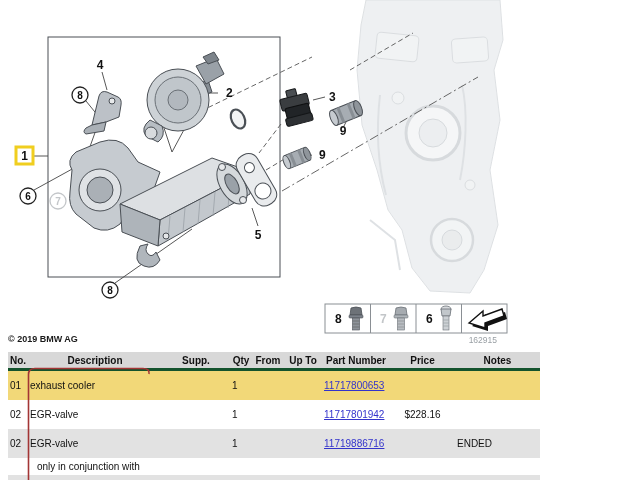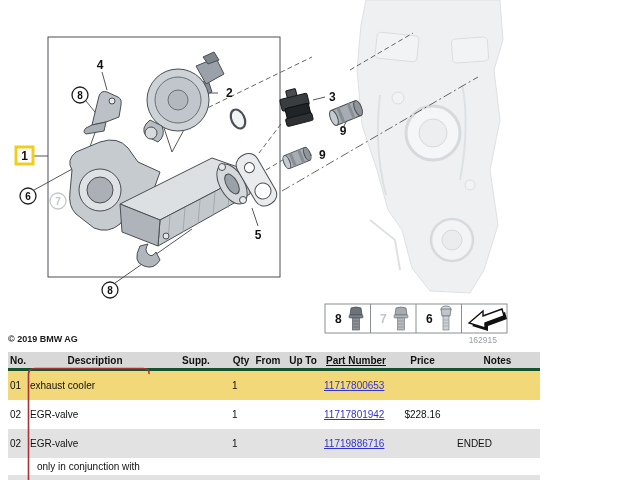--- a/index.html
+++ b/index.html
@@ -8,21 +8,21 @@
   svg text{font-family:"Liberation Sans","DejaVu Sans",sans-serif;}
 
   
   .copyright{position:absolute;left:8px;top:334px;font-size:9px;font-weight:bold;color:#1a1a1a;letter-spacing:0px;}
 
   
   table.parts-table{position:absolute;left:8px;top:352px;width:532px;border-collapse:collapse;table-layout:fixed;font-size:10px;color:#111;}
   table.parts-table td,table.parts-table th{padding:0 2px;vertical-align:middle;overflow:visible;white-space:nowrap;}
   table.parts-table thead th{background:#d8d8d8;height:16px;font-weight:bold;font-size:10px;text-align:center;border-bottom:3px solid #14532d;}
   th.c-no{text-align:left;padding-left:1px;}
-  th.c-part{text-align:left;padding-left:5px;text-decoration:underline;}
+  th.c-part{text-align:left;padding-left:5px;}
   th.c-price{text-align:left;padding-left:2px;}
   th.c-notes{text-align:left;padding-left:10px;margin-top:9px;}
   th.c-qty{text-align:left;padding-left:1px;}
   tr.group-row td{height:28px;background:#fff;}
   tr.group-row .desc div{line-height:12px;}
   tr.group-row .desc .b{font-weight:bold;}
   tr.row td{height:29px;background:#fff;}
   tr.row.hl td{background:#f2d878;}
   tr.row.shade td{background:#e2e2e2;}
   tr.row3 td{height:16px;background:#fff;}

